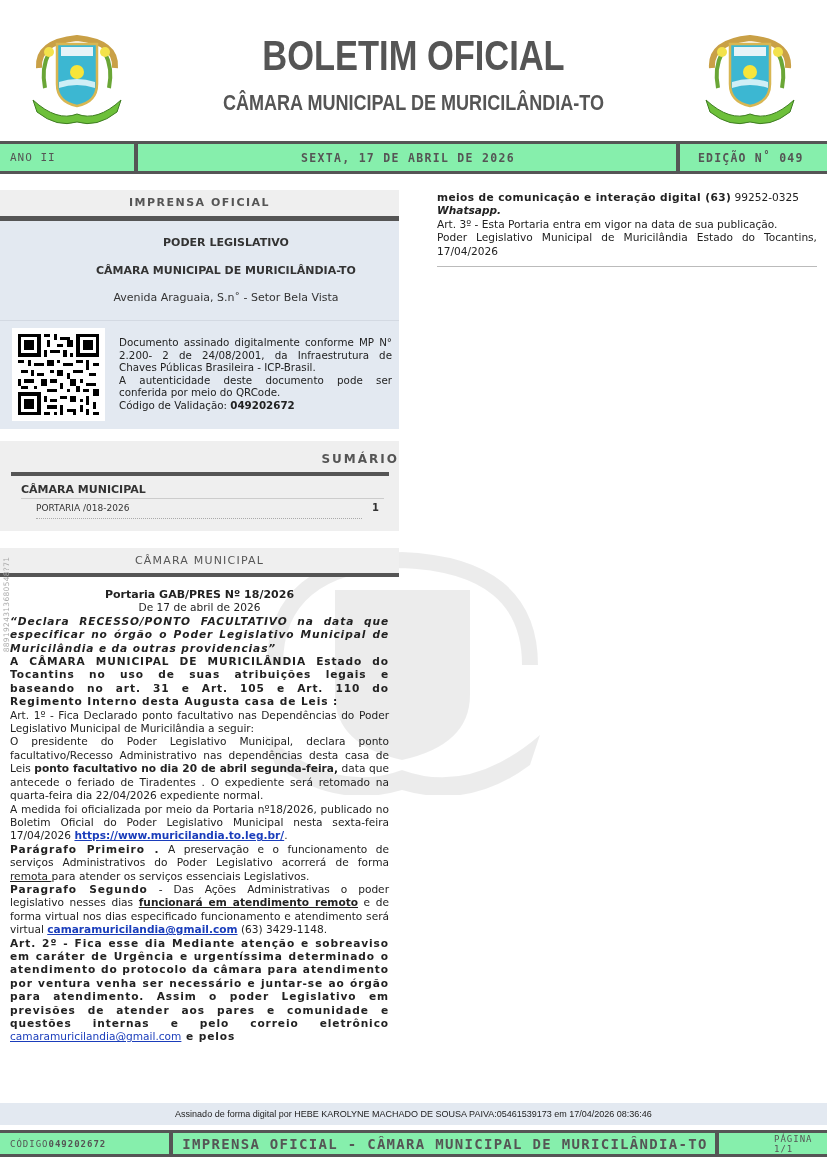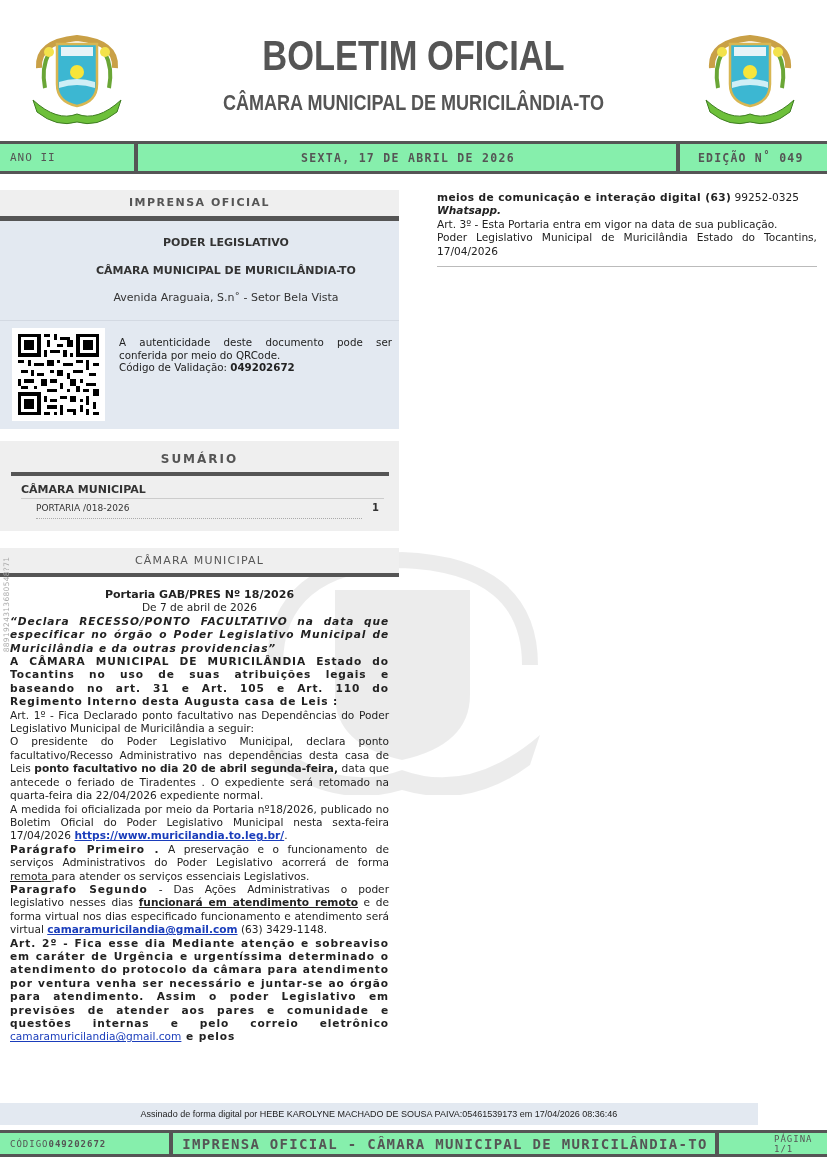--- a/index.html
+++ b/index.html
@@ -49,21 +49,21 @@
   .qr {
     position:absolute; left:12px; top:328px; width:93px; height:93px; background:#fff;
   }
   .qr svg { position:absolute; left:6px; top:6px; width:81px; height:81px; }
   .qr-text {
     position:absolute; left:119px; top:336px; width:273px; font-size:10.3px;
     line-height:12.5px; color:#222; text-align:justify;
   }
 
   .sum-box { position:absolute; left:0; top:441px; width:399px; height:90px; background:#efefef; }
-  .sum-title { position:absolute; left:0; width:399px; top:452px; text-align:center; font-size:12px; font-weight:bold; color:#555; letter-spacing:2px; }
+  .sum-title { position:absolute; left:0; width:399px; top:452px; text-align:right; font-size:12px; font-weight:bold; color:#555; letter-spacing:2px; }
   .sum-rule { position:absolute; left:11px; top:472px; width:378px; height:4px; background:#555; }
   .sum-cat { position:absolute; left:21px; top:483px; font-size:11px; font-weight:bold; color:#333; }
   .sum-cat-line { position:absolute; left:21px; top:498px; width:363px; height:1px; background:#ccc; }
   .sum-item { position:absolute; left:36px; top:503px; font-size:9px; color:#333; }
   .sum-page { position:absolute; left:372px; top:502px; font-size:10px; font-weight:bold; color:#333; }
   .sum-dots { position:absolute; left:36px; top:518px; width:326px; border-top:1px dotted #aaa; }
 
   .cm-head {
     position:absolute; left:0; top:548px; width:399px; height:25px; background:#efefef;
     text-align:center; font-size:11px; letter-spacing:1.2px; color:#555; line-height:25px;
@@ -90,21 +90,21 @@
   .u { text-decoration:underline; }
 
   .right-text {
     position:absolute; left:437px; top:191px; width:380px; font-size:10.6px;
     line-height:13.4px; color:#222;
   }
   .right-text p { margin:0; text-align:justify; }
   .right-rule { position:absolute; left:437px; top:266px; width:380px; height:1px; background:#bbb; }
 
   .sign-bar {
-    position:absolute; left:0; top:1103px; width:758px; height:22px; background:#e3e9f1;
+    position:absolute; left:0; top:1103px; width:827px; height:22px; background:#e3e9f1;
     text-align:center; font-family:"Liberation Sans", sans-serif; font-size:9px; line-height:22px; color:#222;
   }
 </style>
 </head>
 <body>
 
 <div class="logo" style="left:27px;top:28px;">
   <svg viewBox="0 0 100 100">
     <path d="M12 40 Q10 14 50 10 Q90 14 88 40" fill="none" stroke="#c9a046" stroke-width="6"></path>
     <path d="M18 60 Q14 40 22 25" fill="none" stroke="#6aa636" stroke-width="4"></path>
@@ -167,39 +167,40 @@
     <rect x="18" y="0" width="7" height="7" fill="#000"></rect>
       <rect x="19" y="1" width="5" height="5" fill="#fff"></rect>
       <rect x="20" y="2" width="3" height="3" fill="#000"></rect>
     <rect x="0" y="18" width="7" height="7" fill="#000"></rect>
       <rect x="1" y="19" width="5" height="5" fill="#fff"></rect>
       <rect x="2" y="20" width="3" height="3" fill="#000"></rect>
     <path fill="#000" d="M8 0h2v1h-2zM11 0h1v2h-1zM13 1h3v1h-3zM9 2h1v2h-1zM12 3h2v1h-2zM15 2h2v2h-2zM8 5h1v2h-1zM10 5h3v1h-3zM14 5h1v2h-1zM16 6h1v1h-1zM0 8h2v1h-2zM3 8h1v2h-1zM5 9h3v1h-3zM9 8h2v2h-2zM12 8h1v1h-1zM14 9h3v1h-3zM18 8h2v1h-2zM21 8h1v3h-1zM23 9h2v1h-2zM1 11h2v1h-2zM4 11h1v2h-1zM6 12h2v1h-2zM10 11h1v1h-1zM12 11h2v2h-2zM15 12h1v2h-1zM17 11h3v1h-3zM22 12h2v1h-2zM0 14h1v2h-1zM2 14h3v1h-3zM7 14h2v2h-2zM10 14h2v1h-2zM13 15h1v2h-1zM16 14h2v2h-2zM19 14h1v1h-1zM21 15h3v1h-3zM1 16h2v1h-2zM5 16h1v1h-1zM9 17h3v1h-3zM15 17h1v1h-1zM18 16h1v2h-1zM20 17h2v1h-2zM23 17h2v2h-2zM8 19h1v2h-1zM10 20h2v1h-2zM13 19h2v1h-2zM16 19h2v2h-2zM19 20h1v1h-1zM21 19h1v3h-1zM23 21h1v2h-1zM9 22h3v1h-3zM13 22h1v3h-1zM15 23h3v1h-3zM19 22h1v2h-1zM21 23h1v2h-1zM8 24h2v1h-2zM11 24h1v1h-1zM17 24h1v1h-1zM23 24h2v1h-2z"></path>
   </svg>
 </div>
 <div class="qr-text">
+  <div>Documento assinado digitalmente conforme MP N° 2.200- 2 de 24/08/2001, da Infraestrutura de Chaves Públicas Brasileira - ICP-Brasil.</div>
   <div>A autenticidade deste documento pode ser conferida por meio do QRCode.</div>
   <div><span>Código de Validação: </span><b>049202672</b></div>
 </div>
 
 <div class="sum-box"></div>
 <div class="sum-title">SUMÁRIO</div>
 <div class="sum-rule"></div>
 <div class="sum-cat">CÂMARA MUNICIPAL</div>
 <div class="sum-cat-line"></div>
 <div class="sum-item">PORTARIA /018-2026</div>
 <div class="sum-page">1</div>
 <div class="sum-dots"></div>
 
 <div class="cm-head">CÂMARA MUNICIPAL</div>
 <div class="side-code">8891924313680548?71</div>
 
 <div class="body-text">
   <p class="center b" style="font-size:11px;">Portaria GAB/PRES Nº 18/2026</p>
-  <p class="center">De 7 de abril de 2026</p>
+  <p class="center">De 17 de abril de 2026</p>
   <p class="b wide" style="font-style:italic;">“Declara RECESSO/PONTO FACULTATIVO na data que especificar no órgão o Poder Legislativo Municipal de Muricilândia e da outras providencias”</p>
   <p class="b wide">A CÂMARA MUNICIPAL DE MURICILÂNDIA Estado do Tocantins no uso de suas atribuições legais e baseando no art. 31 e Art. 105 e Art. 110 do Regimento Interno desta Augusta casa de Leis :</p>
   <p>Art. 1º - Fica Declarado ponto facultativo nas Dependências do Poder Legislativo Municipal de Muricilândia a seguir:</p>
   <p><span>O presidente do Poder Legislativo Municipal, declara ponto facultativo/Recesso Administrativo nas dependências desta casa de Leis </span><b>ponto facultativo no dia 20 de abril segunda-feira,</b><span> data que antecede o feriado de Tiradentes . O expediente será retomado na quarta-feira dia 22/04/2026 expediente normal.</span></p>
   <p><span>A medida foi oficializada por meio da Portaria nº18/2026, publicado no Boletim Oficial do Poder Legislativo Municipal nesta sexta-feira 17/04/2026 </span><a class="lnk">https://www.muricilandia.to.leg.br/</a><span>.</span></p>
   <p><b class="wide">Parágrafo Primeiro .</b><span> A preservação e o funcionamento de serviços Administrativos do Poder Legislativo acorrerá de forma </span><span class="u">remota </span><span>para atender os serviços essenciais Legislativos.</span></p>
   <p><b class="wide">Paragrafo Segundo</b><span> - Das Ações Administrativas o poder legislativo nesses dias </span><b class="u">funcionará em atendimento remoto</b><span> e de forma virtual nos dias especificado funcionamento e atendimento será virtual </span><a class="lnk">camaramuricilandia@gmail.com</a><span> (63) 3429-1148.</span></p>
   <p class="b wide"><span>Art. 2º - Fica esse dia Mediante atenção e sobreaviso em caráter de Urgência e urgentíssima determinado o atendimento do protocolo da câmara para atendimento por ventura venha ser necessário e juntar-se ao órgão para atendimento. Assim o poder Legislativo em previsões de atender aos pares e comunidade e questões internas e pelo correio eletrônico </span><a class="lnk" style="font-weight:normal;letter-spacing:0;">camaramuricilandia@gmail.com</a><span> e pelos</span></p>
 </div>
 

